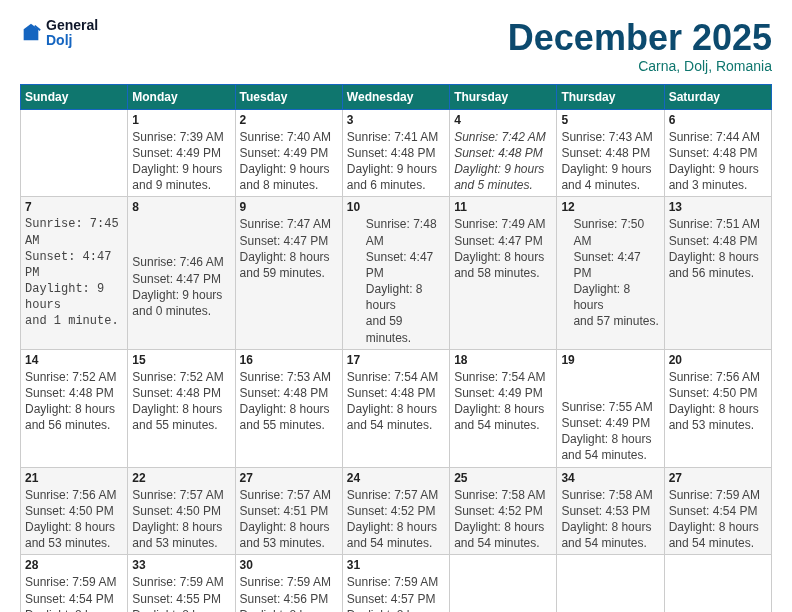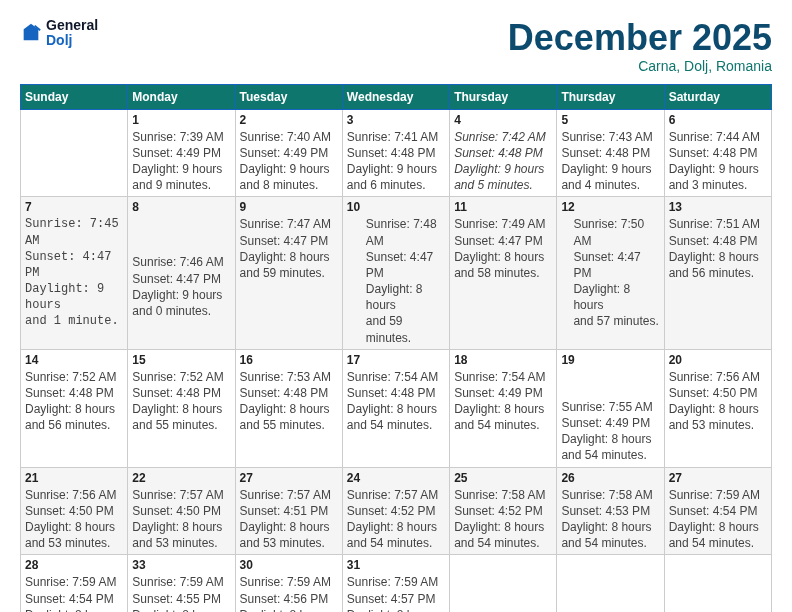--- a/index.html
+++ b/index.html
@@ -306,21 +306,21 @@
 and 54 minutes.</div>
           </td>
           <td>
             <span class="day-num">25</span>
             <div class="cell-info" style="white-space: pre-line;">Sunrise: 7:58 AM
 Sunset: 4:52 PM
 Daylight: 8 hours
 and 54 minutes.</div>
           </td>
           <td>
-            <span class="day-num">26</span>
+            <span class="day-num">34</span>
             <div class="cell-info" style="white-space: pre-line;">Sunrise: 7:58 AM
 Sunset: 4:53 PM
 Daylight: 8 hours
 and 54 minutes.</div>
           </td>
           <td>
             <span class="day-num">27</span>
             <div class="cell-info" style="white-space: pre-line;">Sunrise: 7:59 AM
 Sunset: 4:54 PM
 Daylight: 8 hours

